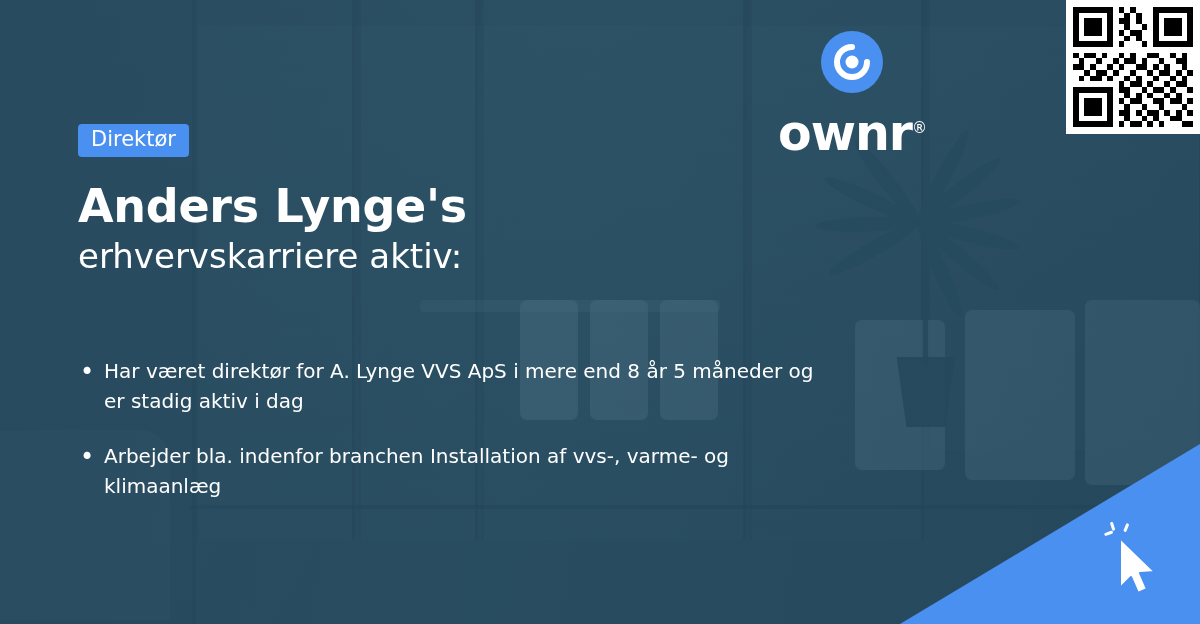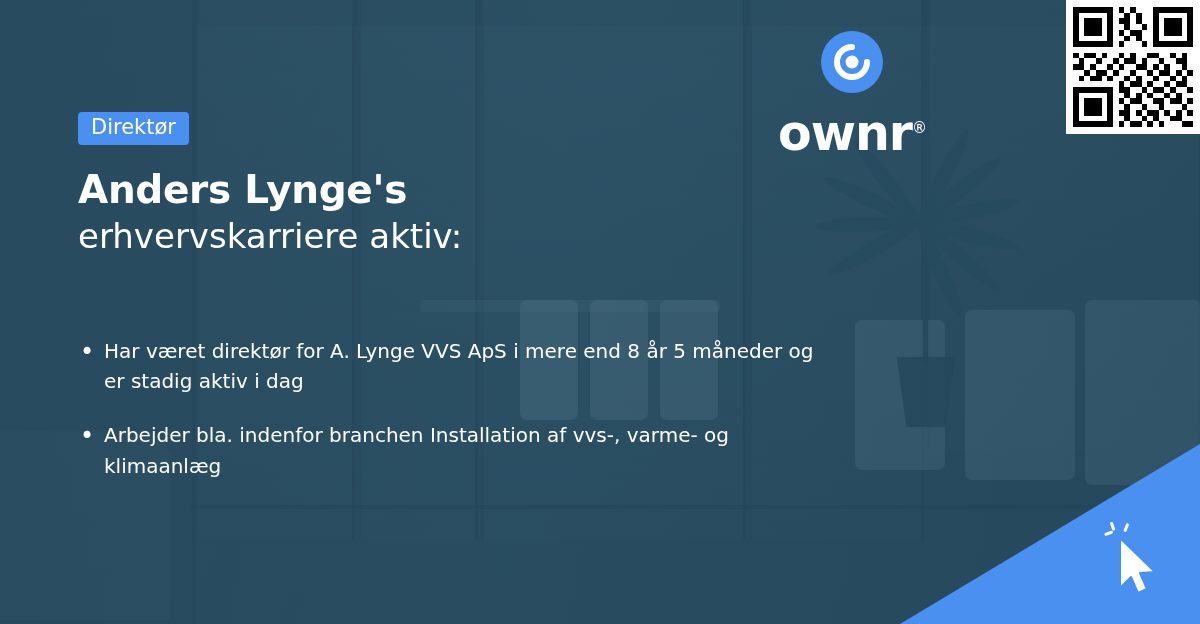--- a/index.html
+++ b/index.html
@@ -115,29 +115,29 @@
 
   
   .qr-box {
     position: absolute; right: 0; top: 0;
     width: 134px; height: 134px; background: #ffffff;
     padding: 7px;
   }
   .qr { width: 100%; height: 100%; display: block; }
 
   
-  .content { position: absolute; left: 78px; top: 112px; width: 880px; }
+  .content { position: absolute; left: 78px; top: 124px; width: 880px; }
   .badge {
     display: inline-block;
     background: #4a90f0; color: #ffffff;
     font-size: 21px; padding: 5px 13px 7px;
     border-radius: 4px; line-height: 1;
   }
   .title {
-    color: #ffffff; font-size: 39px; font-weight: bold;
+    color: #ffffff; font-size: 46px; font-weight: bold;
     margin-top: 22px; line-height: 1.18; letter-spacing: -0.3px;
   }
   .subtitle {
     color: #ffffff; font-size: 34px; font-weight: normal;
     line-height: 1.25; margin-top: 2px;
   }
   ul.bullets {
     list-style: none; margin-top: 78px;
   }
   ul.bullets li {

